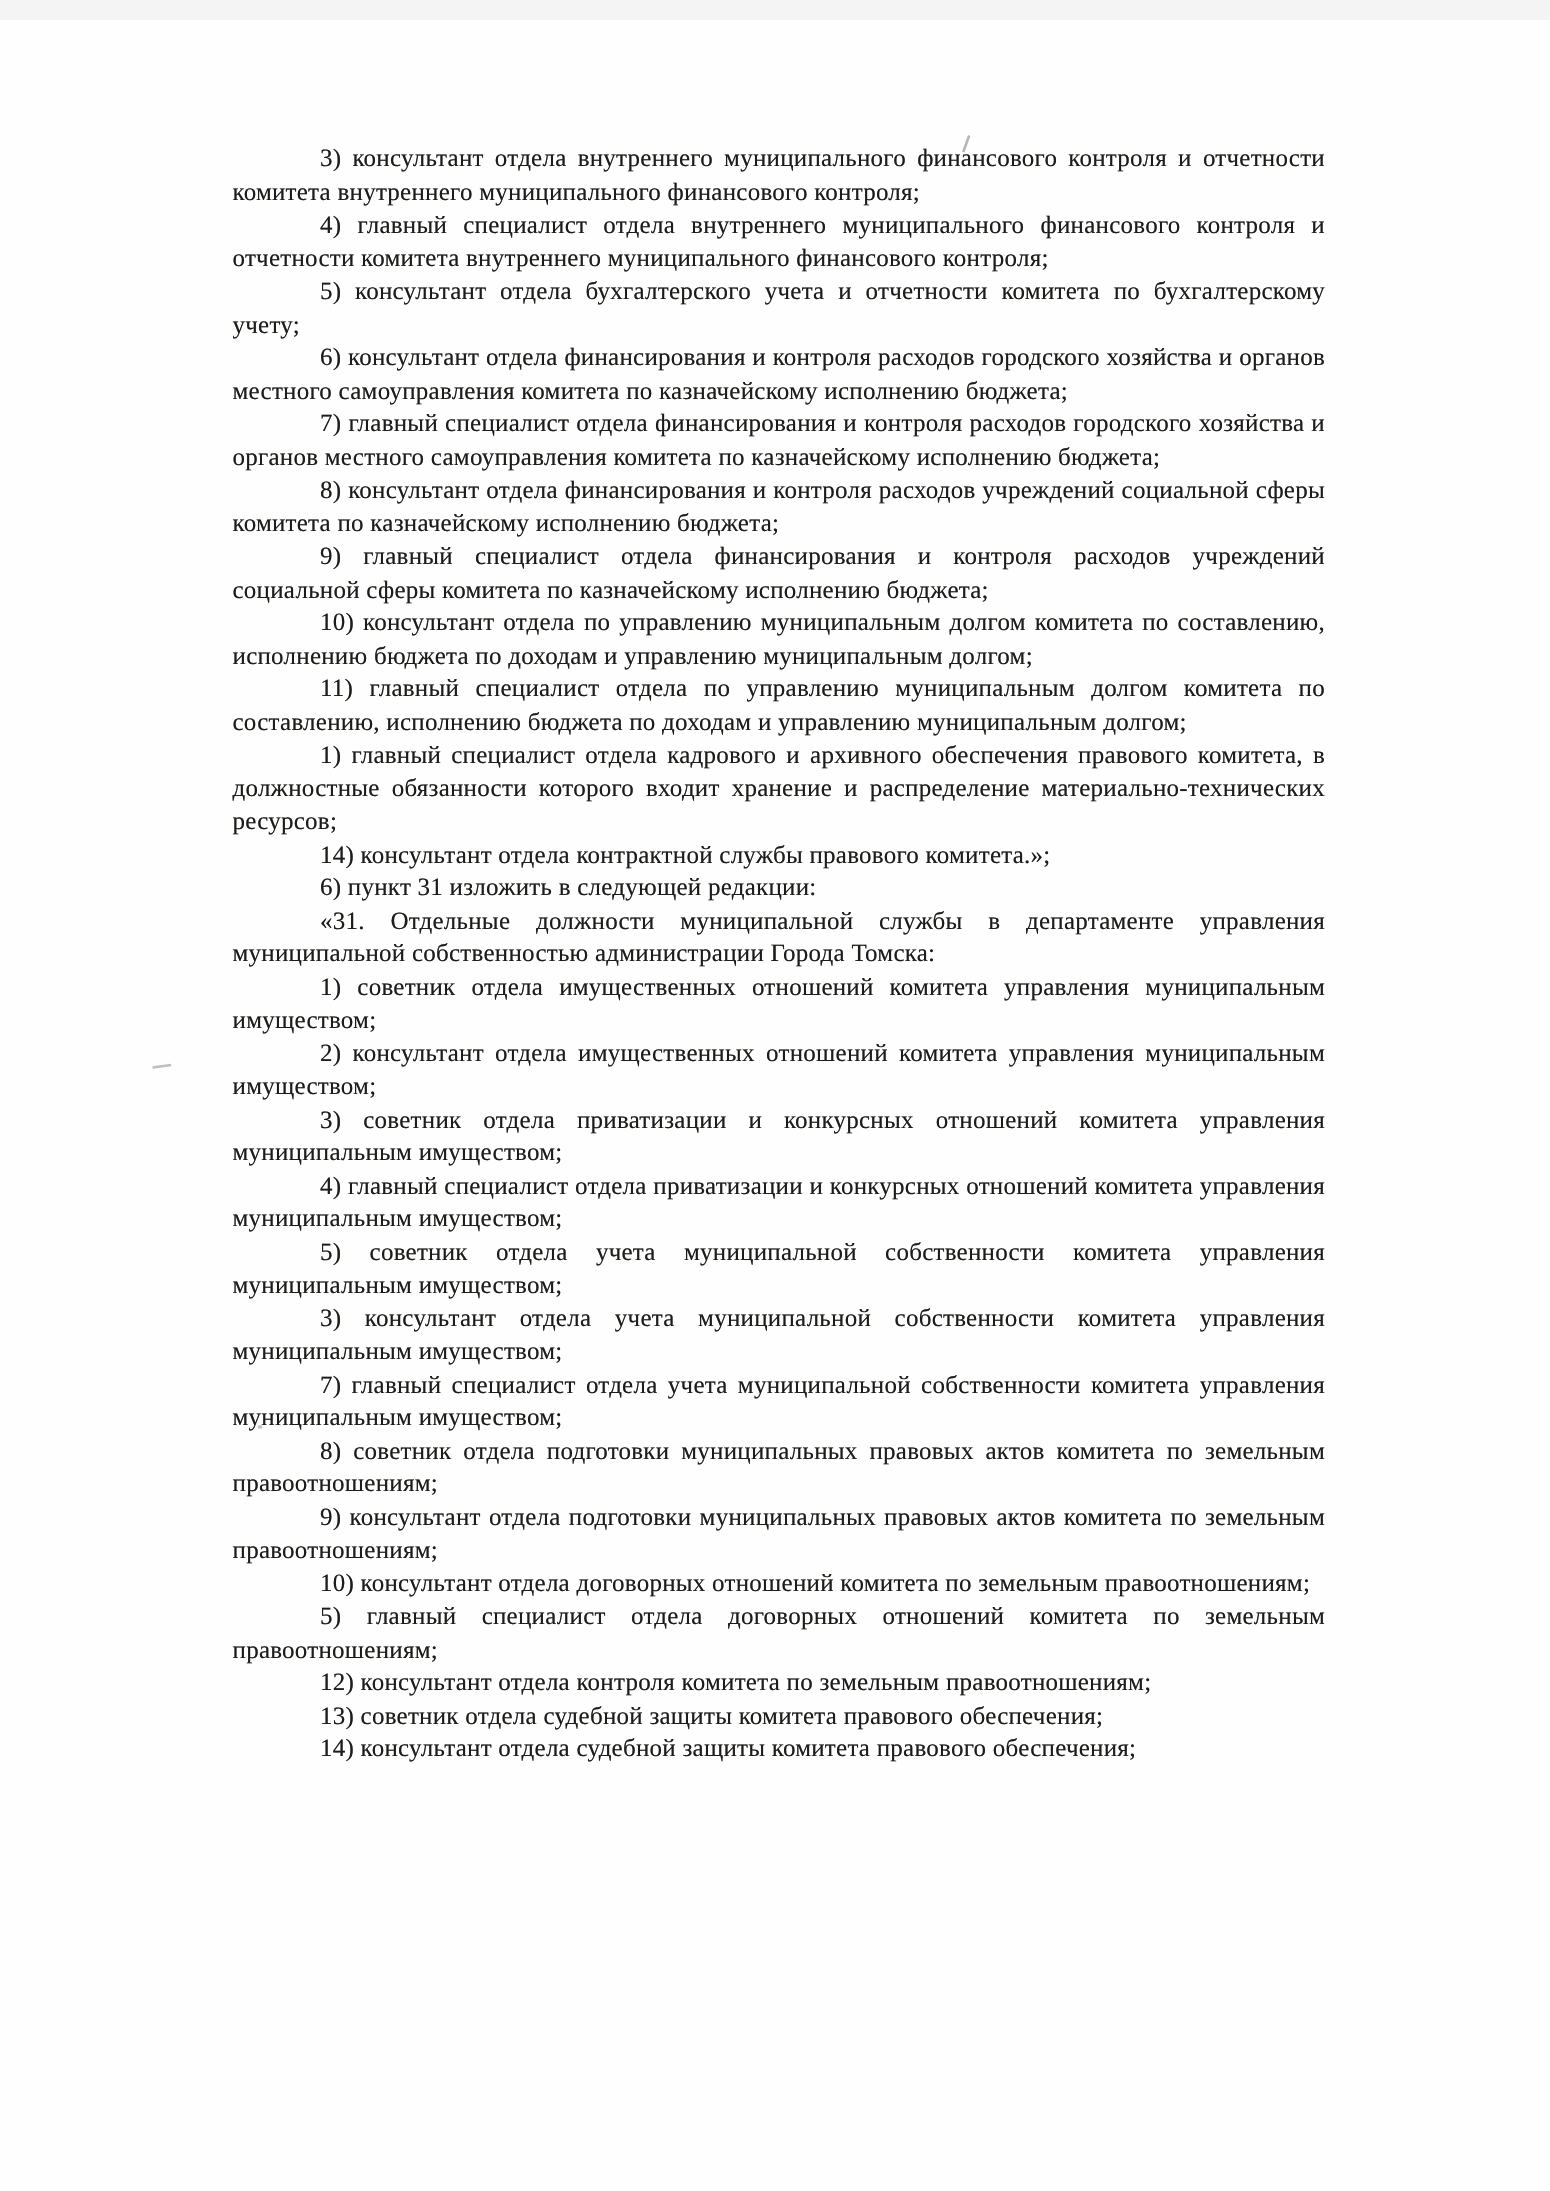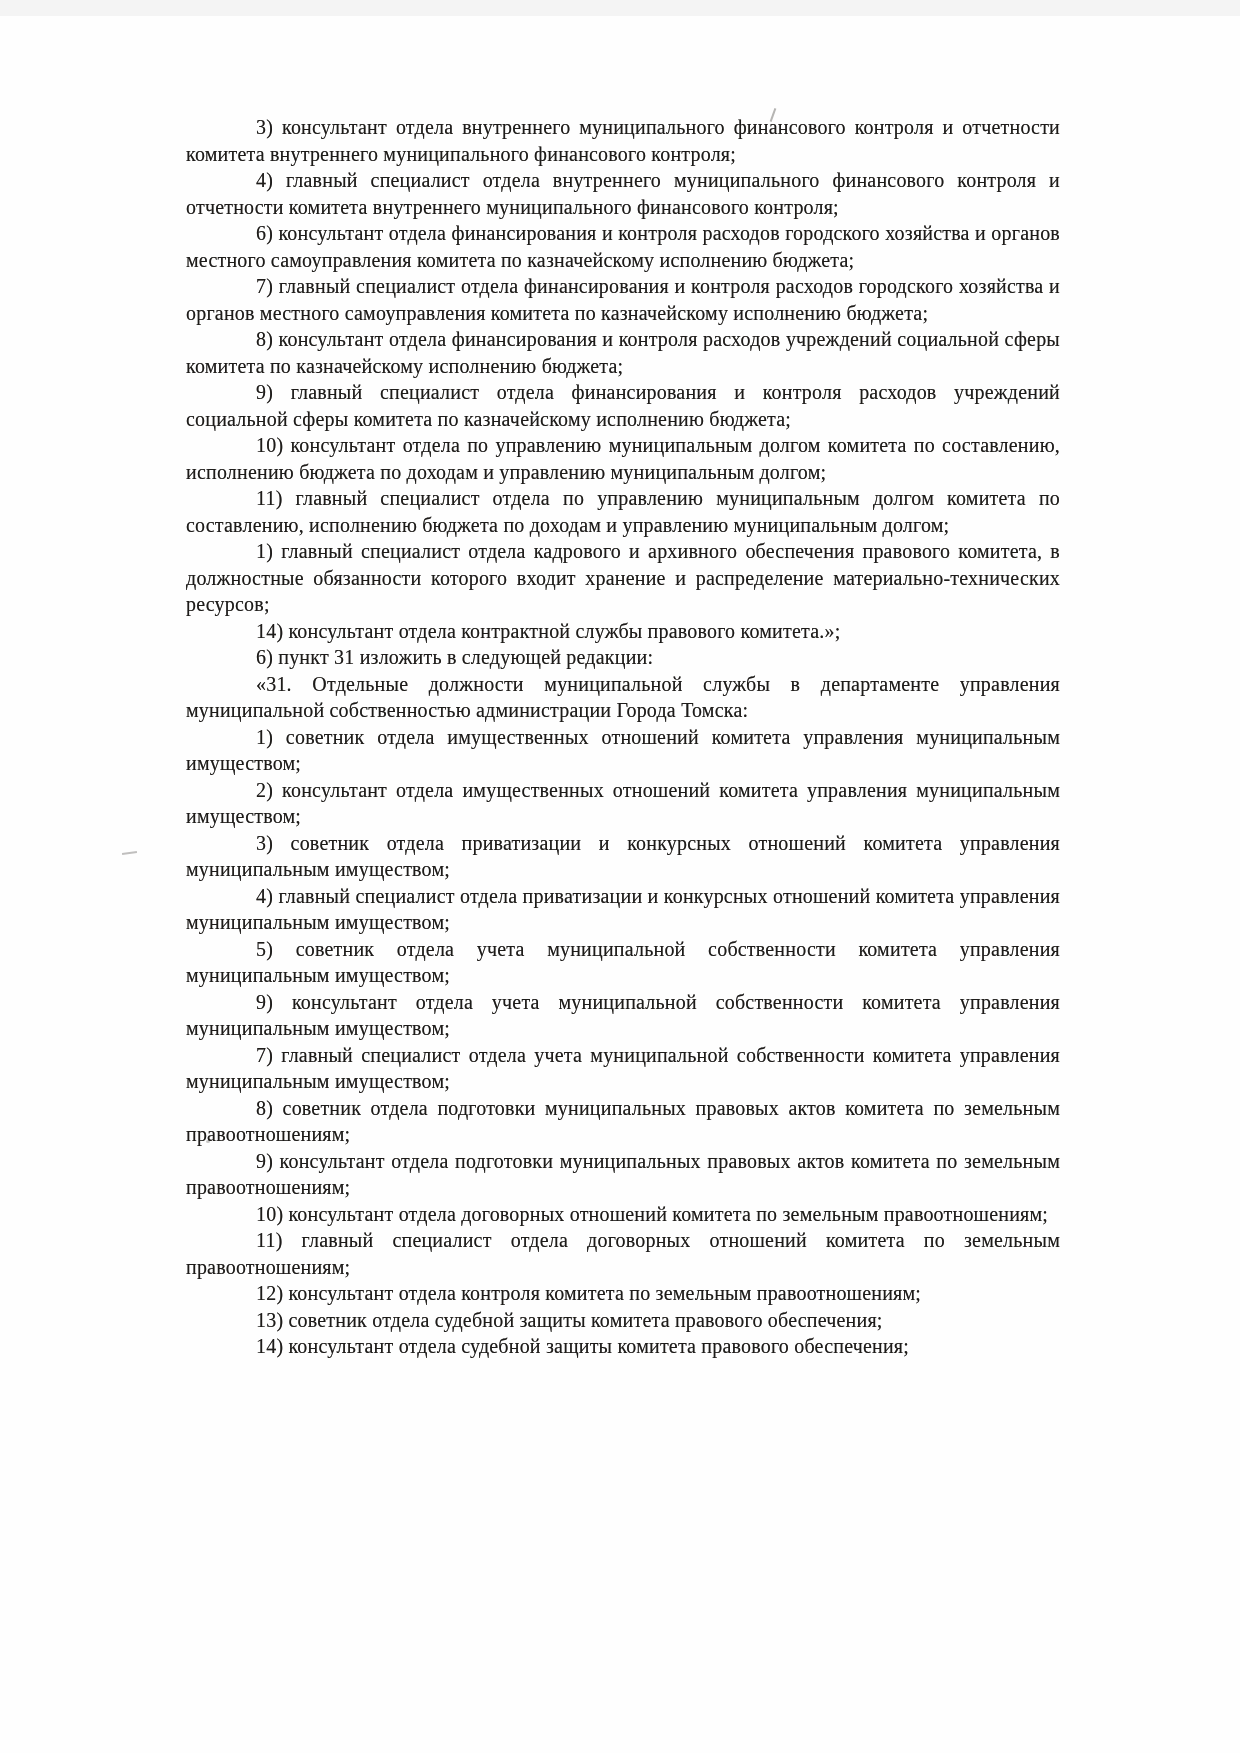--- a/index.html
+++ b/index.html
@@ -66,38 +66,39 @@
 
 <div class="page">
 
   <span class="artifact artifact-slash"></span>
   <span class="artifact artifact-dash"></span>
   <span class="artifact artifact-dot"></span>
 
   <div class="doc-body">
     <p class="para">3) консультант отдела внутреннего муниципального финансового контроля и отчетности комитета внутреннего муниципального финансового контроля;</p>
     <p class="para">4) главный специалист отдела внутреннего муниципального финансового контроля и отчетности комитета внутреннего муниципального финансового контроля;</p>
+    <p class="para">5) консультант отдела бухгалтерского учета и отчетности комитета по бухгалтерскому учету;</p>
     <p class="para">6) консультант отдела финансирования и контроля расходов городского хозяйства и органов местного самоуправления комитета по казначейскому исполнению бюджета;</p>
     <p class="para">7) главный специалист отдела финансирования и контроля расходов городского хозяйства и органов местного самоуправления комитета по казначейскому исполнению бюджета;</p>
     <p class="para">8) консультант отдела финансирования и контроля расходов учреждений социальной сферы комитета по казначейскому исполнению бюджета;</p>
     <p class="para">9) главный специалист отдела финансирования и контроля расходов учреждений социальной сферы комитета по казначейскому исполнению бюджета;</p>
     <p class="para">10) консультант отдела по управлению муниципальным долгом комитета по составлению, исполнению бюджета по доходам и управлению муниципальным долгом;</p>
     <p class="para">11) главный специалист отдела по управлению муниципальным долгом комитета по составлению, исполнению бюджета по доходам и управлению муниципальным долгом;</p>
     <p class="para">1) главный специалист отдела кадрового и архивного обеспечения правового комитета, в должностные обязанности которого входит хранение и распределение материально-технических ресурсов;</p>
     <p class="para">14) консультант отдела контрактной службы правового комитета.»;</p>
     <p class="para">6) пункт 31 изложить в следующей редакции:</p>
     <p class="para">«31. Отдельные должности муниципальной службы в департаменте управления муниципальной собственностью администрации Города Томска:</p>
     <p class="para">1) советник отдела имущественных отношений комитета управления муниципальным имуществом;</p>
     <p class="para">2) консультант отдела имущественных отношений комитета управления муниципальным имуществом;</p>
     <p class="para">3) советник отдела приватизации и конкурсных отношений комитета управления муниципальным имуществом;</p>
     <p class="para">4) главный специалист отдела приватизации и конкурсных отношений комитета управления муниципальным имуществом;</p>
     <p class="para">5) советник отдела учета муниципальной собственности комитета управления муниципальным имуществом;</p>
-    <p class="para">9) консультант отдела учета муниципальной собственности комитета управления муниципальным имуществом;</p>
+    <p class="para">3) консультант отдела учета муниципальной собственности комитета управления муниципальным имуществом;</p>
     <p class="para">7) главный специалист отдела учета муниципальной собственности комитета управления муниципальным имуществом;</p>
     <p class="para">8) советник отдела подготовки муниципальных правовых актов комитета по земельным правоотношениям;</p>
     <p class="para">9) консультант отдела подготовки муниципальных правовых актов комитета по земельным правоотношениям;</p>
     <p class="para">10) консультант отдела договорных отношений комитета по земельным правоотношениям;</p>
-    <p class="para">11) главный специалист отдела договорных отношений комитета по земельным правоотношениям;</p>
+    <p class="para">5) главный специалист отдела договорных отношений комитета по земельным правоотношениям;</p>
     <p class="para">12) консультант отдела контроля комитета по земельным правоотношениям;</p>
     <p class="para">13) советник отдела судебной защиты комитета правового обеспечения;</p>
     <p class="para">14) консультант отдела судебной защиты комитета правового обеспечения;</p>
   </div>
 </div>
 
 </body></html>

